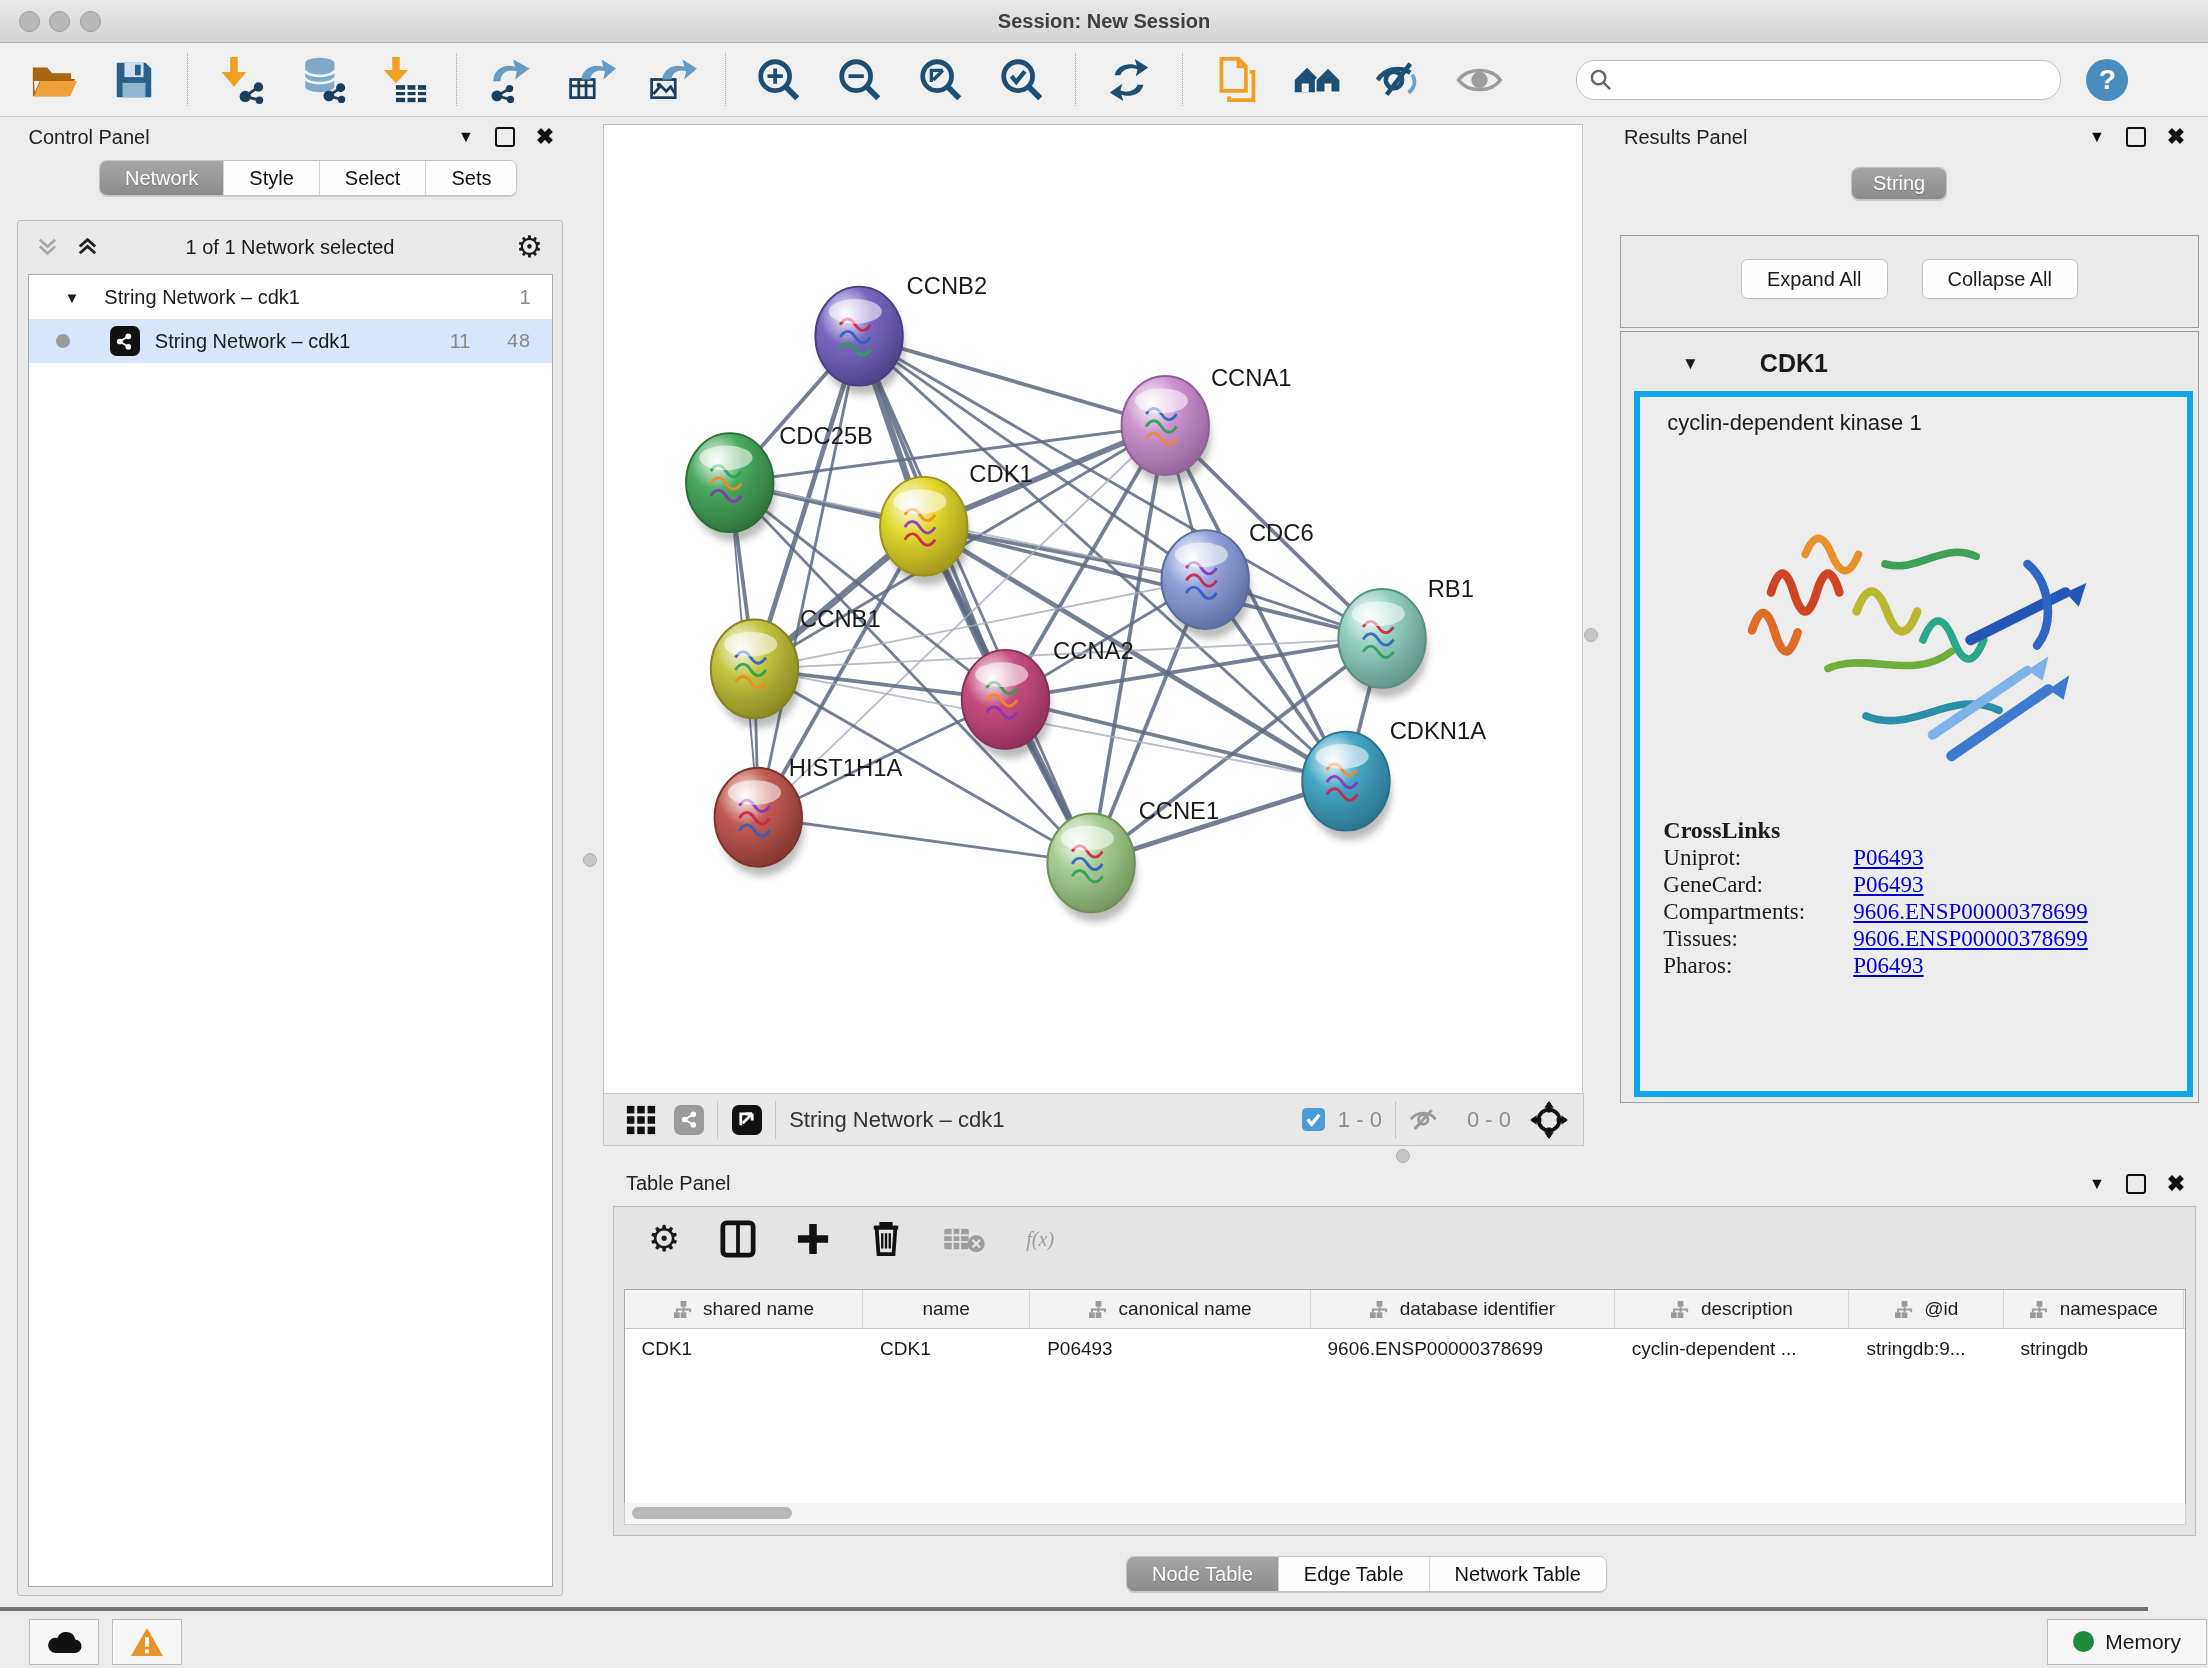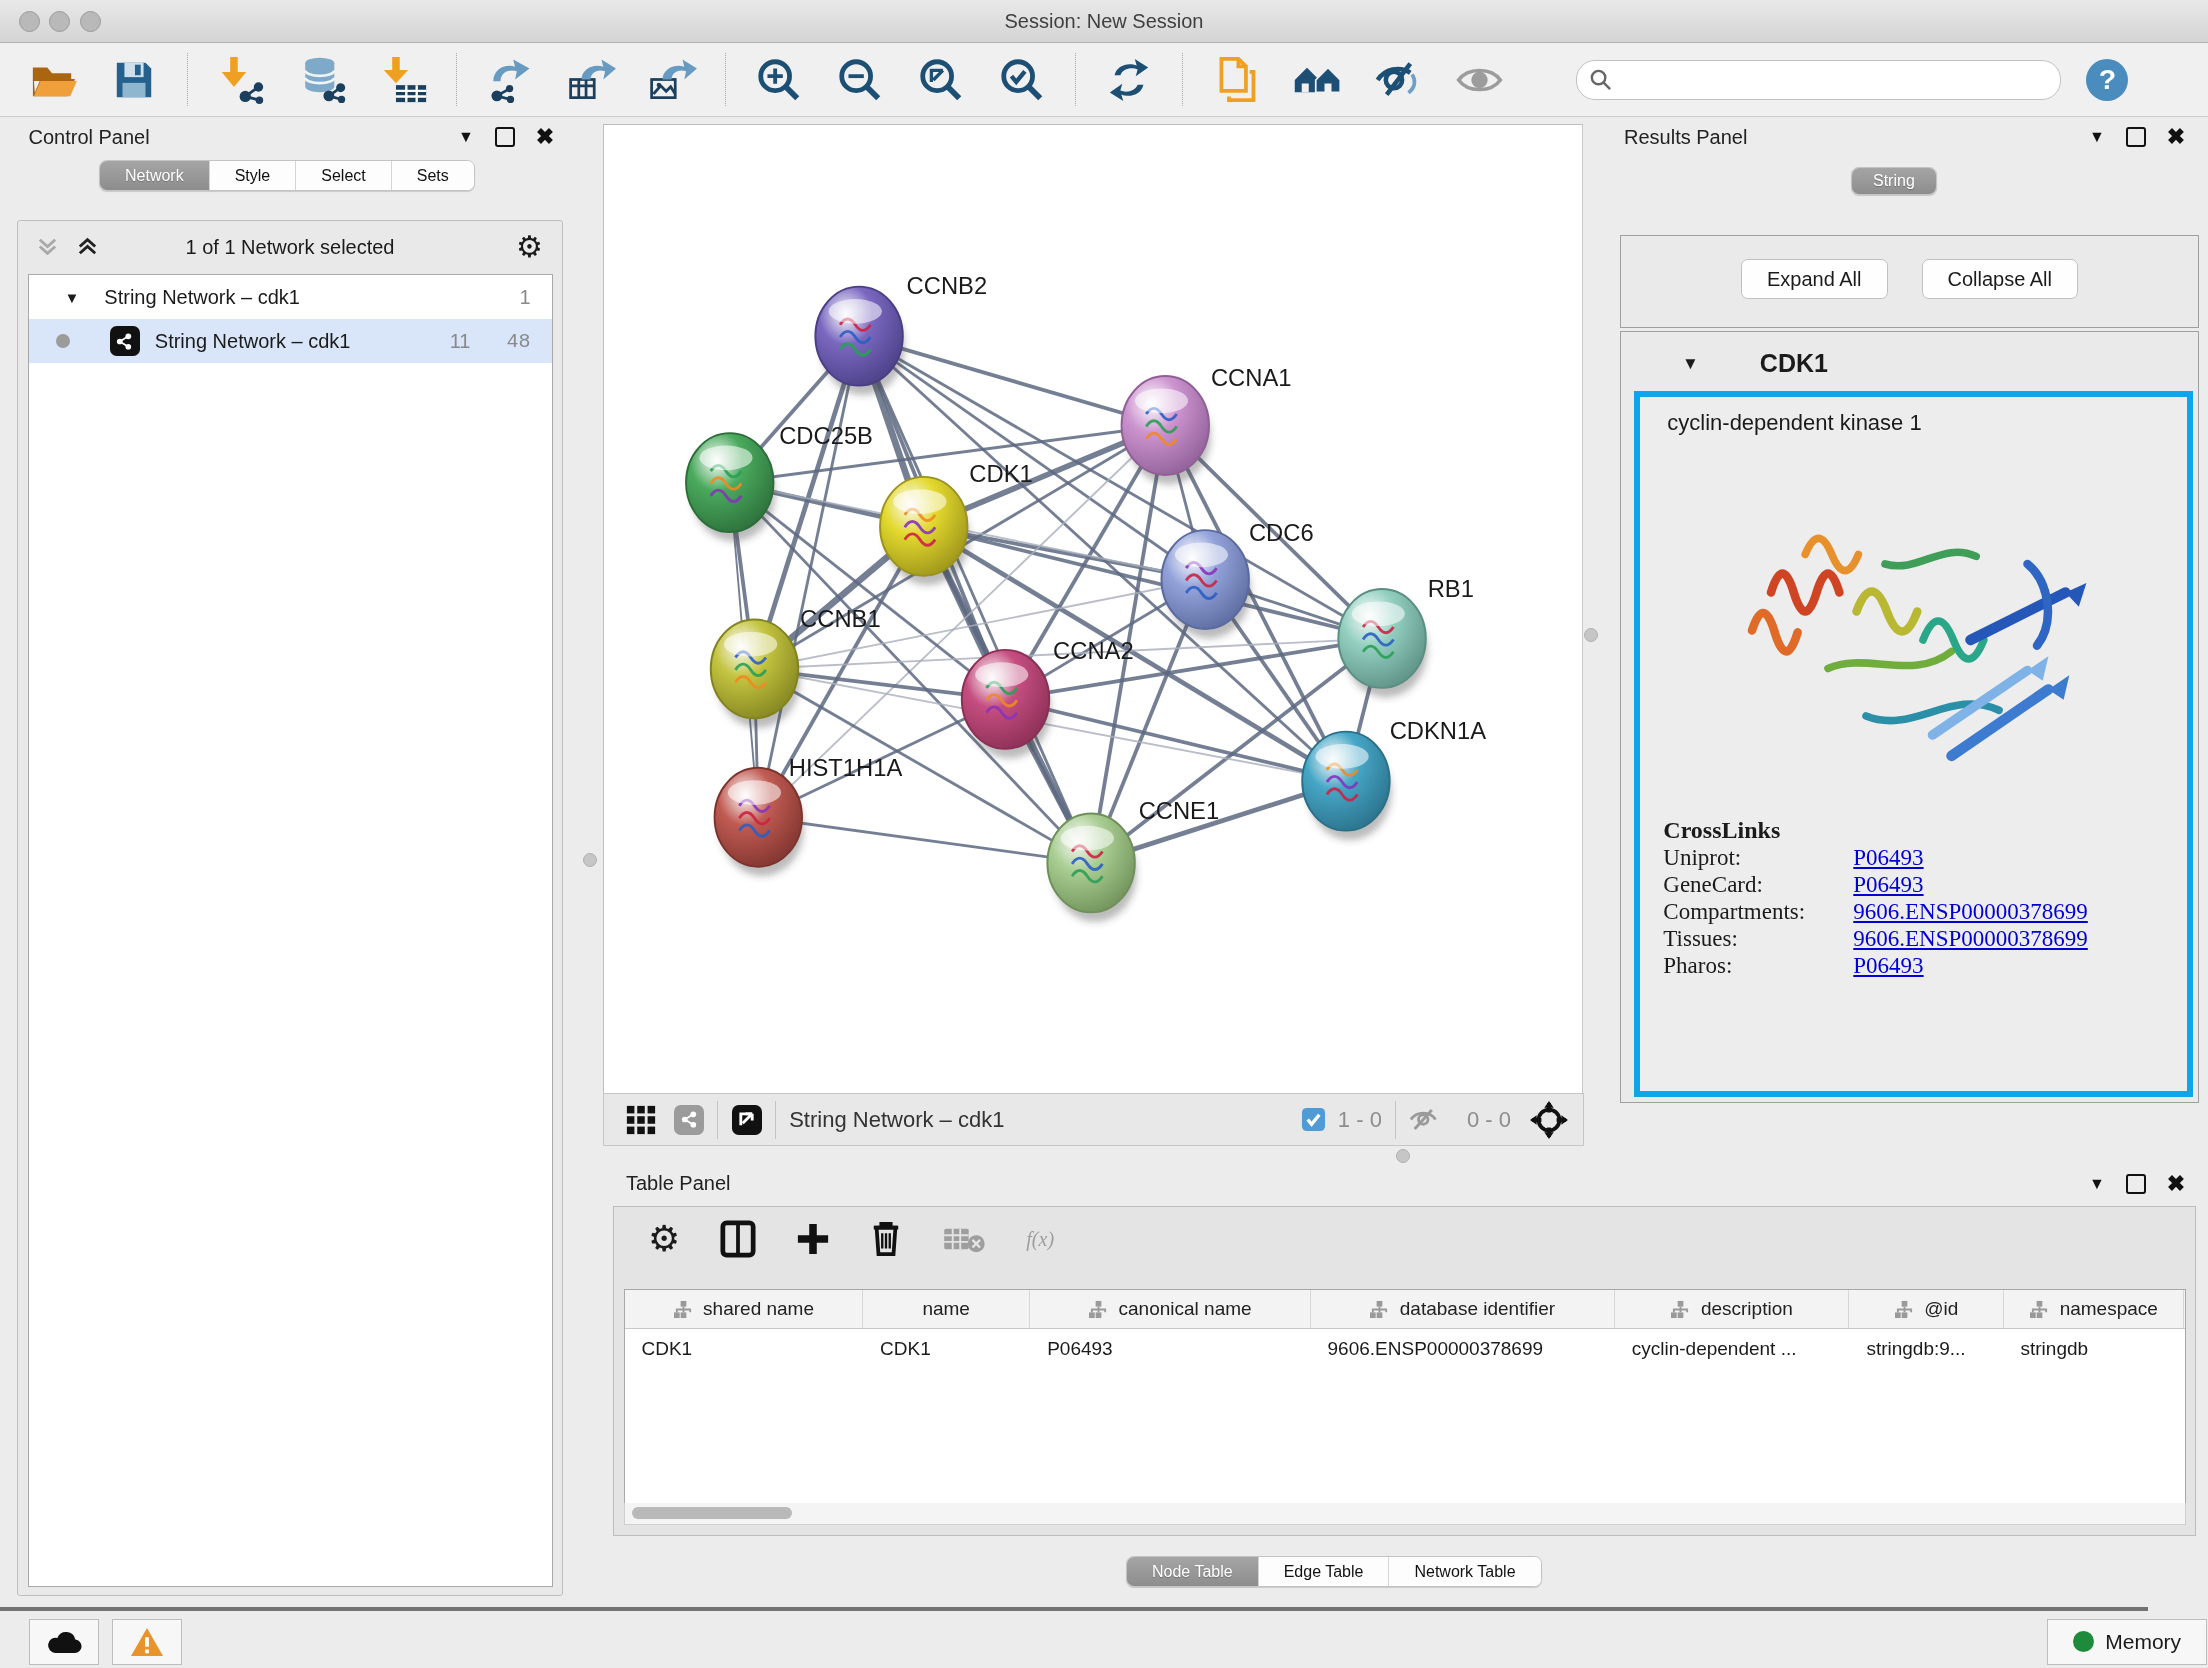--- a/index.html
+++ b/index.html
@@ -3,38 +3,38 @@
 <meta charset="utf-8">
 <style>
   html,body{margin:0;padding:0;}
   body{width:2208px;height:1668px;position:relative;background:#ececec;
        font-family:"Liberation Sans",sans-serif;color:#1b1b1b;overflow:hidden;}
   .abs{position:absolute;}
   
   #titlebar{left:0;top:0;width:2208px;height:42px;
     background:linear-gradient(#e9e9e9,#d4d4d4);border-bottom:1px solid #b0b0b0;}
   .tl-dot{width:19px;height:19px;border-radius:50%;background:#b9b9b9;border:1px solid #9a9a9a;top:10.5px;}
-  #win-title{width:100%;text-align:center;top:9.5px;font-size:20px;color:#3f3f3f;}
+  #win-title{width:100%;text-align:center;top:9.5px;font-size:20px;color:#3f3f3f;font-weight:bold;}
   
   #toolbar{left:0;top:43px;width:2208px;height:73px;background:#f0f0f0;
     border-bottom:1px solid #cdcdcd;display:flex;align-items:center;}
   .tb-group{display:flex;align-items:center;gap:32px;padding:0 28.5px;}
   .tb-sep{width:0;height:53px;border-left:1.9px dotted #a8a8a8;}
   .tb-btn{width:49px;height:49px;display:flex;align-items:center;justify-content:center;cursor:pointer;}
   #search-wrap{margin-left:44px;width:472px;height:38px;background:#fff;border:1px solid #c2c2c2;
     border-radius:19px;display:flex;align-items:center;padding-left:11.4px;}
   #search-input{border:none;outline:none;font-size:19px;width:409px;background:transparent;}
   #help-btn{width:42px;height:42px;border-radius:50%;background:#4a8cbe;color:#fff;font-size:28.5px;
     font-weight:bold;display:flex;align-items:center;justify-content:center;margin-left:25px;}
   
   .panel-title{font-size:20px;color:#222;}
   
   .seg{display:flex;border:1px solid #c3c3c3;border-radius:7.6px;overflow:hidden;background:#fdfdfd;
     box-shadow:0 1px 1px rgba(0,0,0,.15);}
-  .seg .tab{padding:5.7px 25px;font-size:16px;border-right:1px solid #d4d4d4;background:#fdfdfd;color:#111;}
+  .seg .tab{padding:5.7px 25px;font-size:20px;border-right:1px solid #d4d4d4;background:#fdfdfd;color:#111;}
   .seg .tab:last-child{border-right:none;}
   .seg .tab.active{background:linear-gradient(#a5a5a5,#8d8d8d);color:#fff;text-shadow:0 1px 1px rgba(0,0,0,.25);}
   
   #cp-box{left:17px;top:220px;width:544px;height:1374px;background:#e9e9e9;
     border:1px solid #bdbdbd;border-radius:2.9px;}
   #cp-tree{left:9.5px;top:53px;width:523px;height:1311px;background:#fff;border:1px solid #a8a8a8;}
   .tree-row{height:44px;display:flex;align-items:center;font-size:20px;}
   .tree-row.selected{background:#d9e5f8;}
   .share-badge{width:30px;height:30px;background:#111;border-radius:6.7px;display:flex;
     align-items:center;justify-content:center;}

